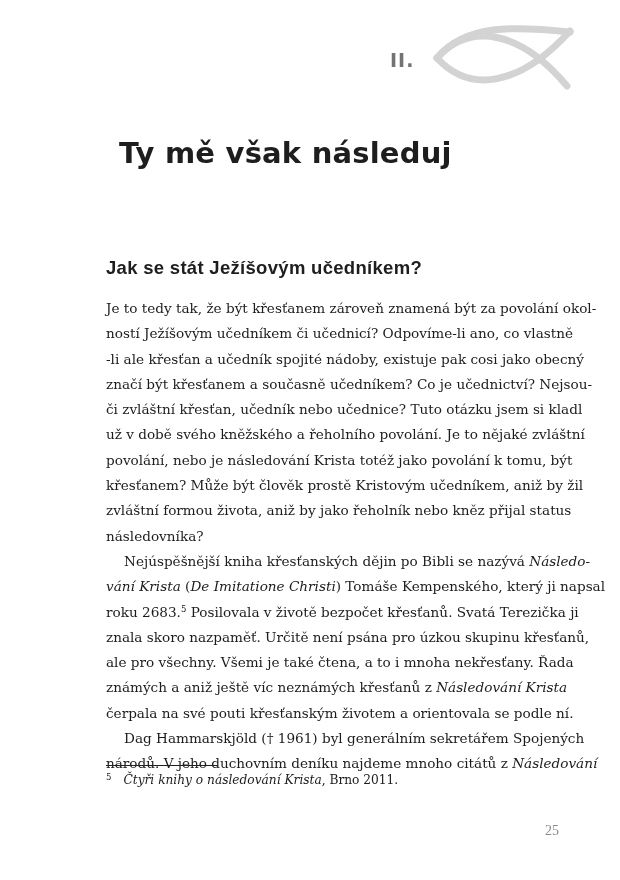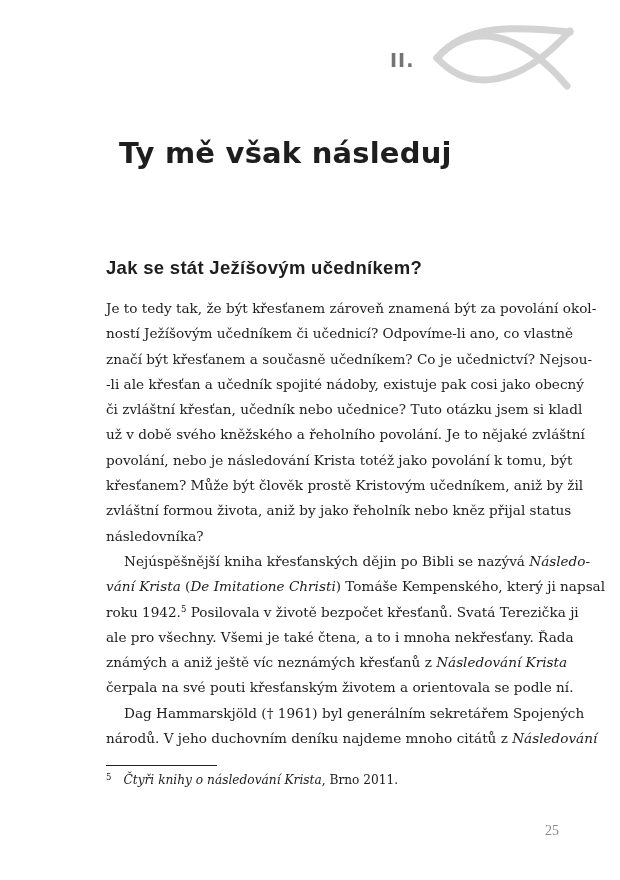--- a/index.html
+++ b/index.html
@@ -32,33 +32,34 @@
 </svg>
 
 <h1 class="title">Ty mě však následuj</h1>
 
 <h2 class="section">Jak se stát Ježíšovým učedníkem?</h2>
 
 <div class="body-text">
   <div>
     <span class="line">Je to tedy tak, že být křesťanem zároveň znamená být za povolání okol-</span>
     <span class="line">ností Ježíšovým učedníkem či učednicí? Odpovíme-li ano, co vlastně</span>
+    <span class="line">-li ale křesťan a učedník spojité nádoby, existuje pak cosi jako obecný</span>
     <span class="line">značí být křesťanem a současně učedníkem? Co je učednictví? Nejsou-</span>
-    <span class="line">-li ale křesťan a učedník spojité nádoby, existuje pak cosi jako obecný</span>
     <span class="line">či zvláštní křesťan, učedník nebo učednice? Tuto otázku jsem si kladl</span>
     <span class="line">už v době svého kněžského a řeholního povolání. Je to nějaké zvláštní</span>
     <span class="line">povolání, nebo je následování Krista totéž jako povolání k tomu, být</span>
     <span class="line">křesťanem? Může být člověk prostě Kristovým učedníkem, aniž by žil</span>
     <span class="line">zvláštní formou života, aniž by jako řeholník nebo kněz přijal status</span>
     <span class="line last">následovníka?</span>
   </div>
   <div>
     <span class="line indent"><span>Nejúspěšnější kniha křesťanských dějin po Bibli se nazývá </span><i>Následo-</i></span>
     <span class="line"><i>vání Krista</i><span> (</span><i>De Imitatione Christi</i><span>) Tomáše Kempenského, který ji napsal</span></span>
-    <span class="line"><span>roku 1942.</span><sup>5</sup><span> Posilovala v životě bezpočet křesťanů. Svatá Terezička ji</span></span>
+    <span class="line"><span>roku 2683.</span><sup>5</sup><span> Posilovala v životě bezpočet křesťanů. Svatá Terezička ji</span></span>
+    <span class="line">znala skoro nazpaměť. Určitě není psána pro úzkou skupinu křesťanů,</span>
     <span class="line">ale pro všechny. Všemi je také čtena, a to i mnoha nekřesťany. Řada</span>
     <span class="line"><span>známých a aniž ještě víc neznámých křesťanů z </span><i>Následování Krista</i></span>
     <span class="line last">čerpala na své pouti křesťanským životem a orientovala se podle ní.</span>
   </div>
   <div>
     <span class="line indent">Dag Hammarskjöld († 1961) byl generálním sekretářem Spojených</span>
     <span class="line"><span>národů. V jeho duchovním deníku najdeme mnoho citátů z </span><i>Následování</i></span>
   </div>
 </div>
 

